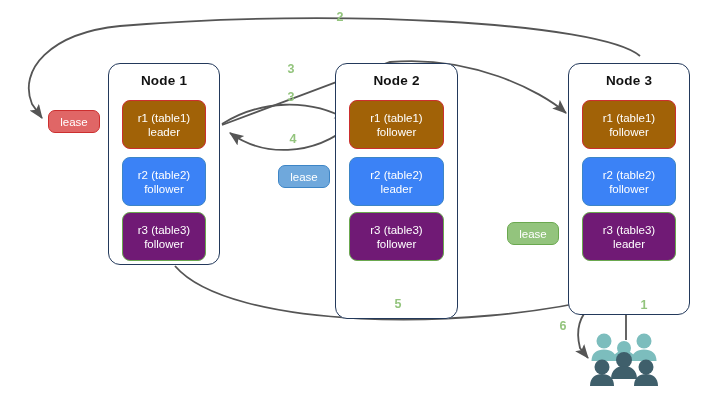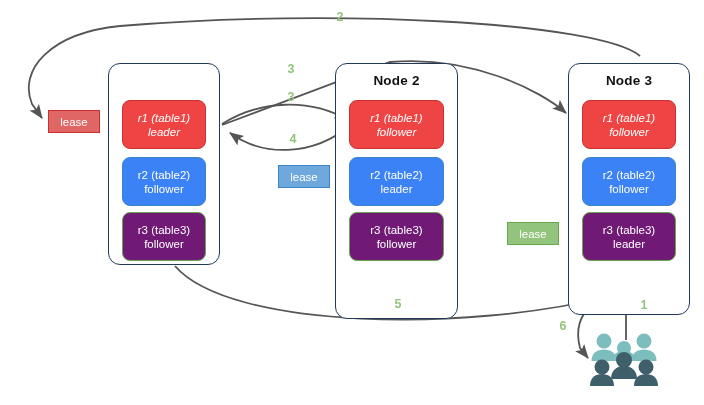--- a/index.html
+++ b/index.html
@@ -50,27 +50,27 @@
     box-sizing: border-box;
     display: flex;
     flex-direction: column;
     align-items: center;
     justify-content: center;
     color: #ffffff;
     font-size: 11.5px;
     line-height: 14px;
     text-align: center;
   }
-  .rep-red   { background: #ef4444; border: 1.6px solid #cc2f2f; font-style: italic; }
+  .rep-red   { background: #a16207; border: 1.6px solid #cc2f2f; }
   .rep-blue  { background: #3b82f6; border: 1.6px solid #3d85c6; }
   .rep-green { background: #701a75; border: 1.6px solid #6aa84f; }
 
   .lease {
     position: absolute;
-    border-radius: 0;
+    border-radius: 7px;
     box-sizing: border-box;
     display: flex;
     align-items: center;
     justify-content: center;
     color: #ffffff;
     font-size: 11.5px;
     line-height: 14px;
   }
   .lease-red   { background: #e06666; border: 1.6px solid #cc2f2f; }
   .lease-blue  { background: #6fa8dc; border: 1.6px solid #3d85c6; }
@@ -113,20 +113,21 @@
     <path d="M 222,124 C 260,100 310,98 348,120" fill="none" stroke="#555555" stroke-width="1.8" marker-end="url(#ah)"></path>
 
     <path d="M 352,124 C 312,158 262,156 230,133" fill="none" stroke="#555555" stroke-width="1.8" marker-end="url(#ah)"></path>
 
     <path d="M 626,340 L 626,272" fill="none" stroke="#555555" stroke-width="1.8" marker-end="url(#ah)"></path>
 
     <path d="M 648,282 C 600,292 570,310 580,348 L 588,358" fill="none" stroke="#555555" stroke-width="1.8" marker-end="url(#ah)"></path>
   </svg>
 
   <div class="node-box" style="left:108px; top:63px; width:112px; height:202px;">
+    <div class="node-title">Node 1</div>
     <div class="replica rep-red" style="top:36px;">
       <span>r1 (table1)</span>
       <span>leader</span>
     </div>
     <div class="replica rep-blue" style="top:93px;">
       <span>r2 (table2)</span>
       <span>follower</span>
     </div>
     <div class="replica rep-green" style="top:148px;">
       <span>r3 (table3)</span>

